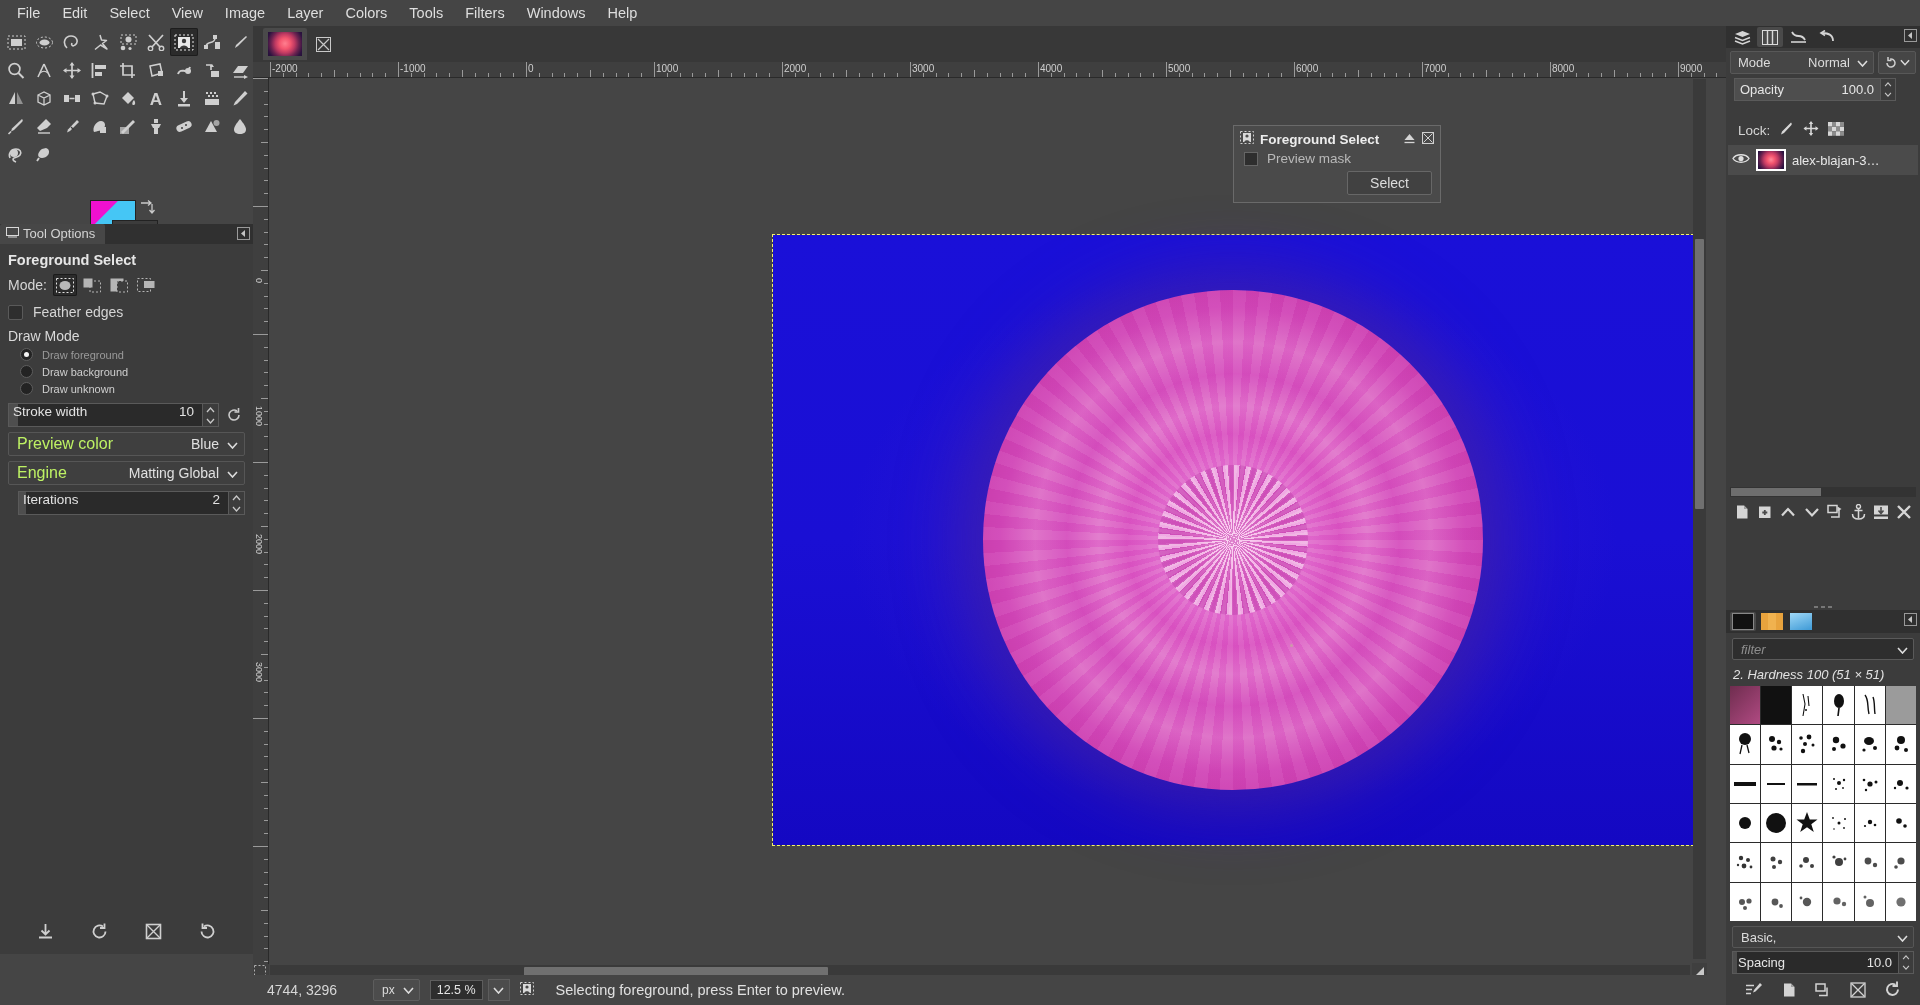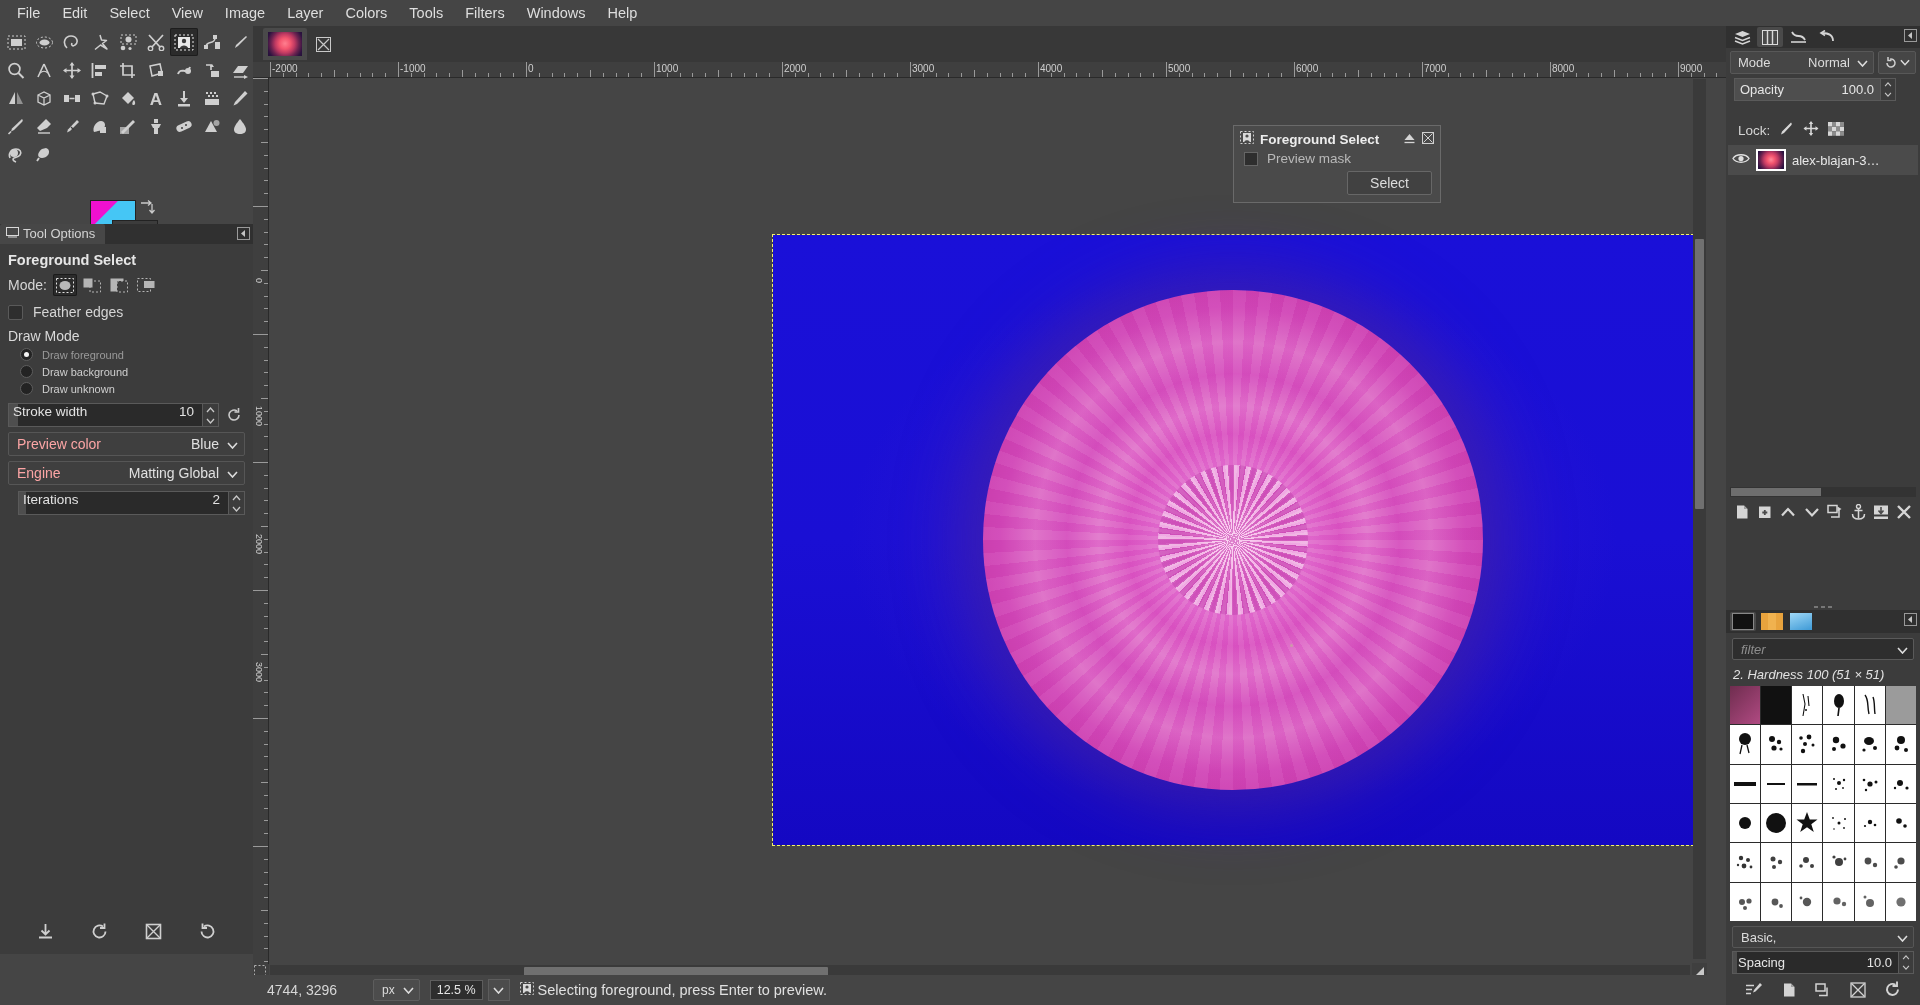--- a/index.html
+++ b/index.html
@@ -106,21 +106,21 @@
     width:16px; background:#3c3c3c; border:1px solid #5a5a5a; border-left:none;
     display:flex; flex-direction:column; align-items:center; justify-content:space-around;
   }
   .resetbtn { width:22px; height:24px; display:flex;align-items:center;justify-content:center; margin-left:4px;}
 
   .combo {
     margin:5px 8px; height:24px; background:#3f3f3f; border:1px solid #565656;
     border-radius:2px; display:flex; align-items:center; justify-content:space-between;
     padding:0 6px 0 8px;
   }
-  .combo .cl { font-size:14px; color:#fca5a5; }
+  .combo .cl { font-size:16px; color:#bef264; }
   .combo .cr { display:flex; align-items:center; gap:8px; font-size:14px; color:#e0e0e0; }
 
   .to-bottombar {
     position:absolute; left:0; bottom:0; width:253px; height:42px;
     background:#3c3c3c; display:flex; align-items:center;
     justify-content:space-around; padding:0 18px;
   }
 
   
   .canvasdock { position:absolute; left:253px; top:26px; width:1473px; height:979px; background:#454545; }
@@ -219,21 +219,21 @@
   }
   .zoombox {
     height:22px; display:flex; align-items:center; gap:5px;
   }
   .zoomval {
     background:#2e2e2e;border:1px solid #5d5d5d; height:20px; display:flex;align-items:center;
     padding:0 6px; font-size:12.5px; color:#e4e4e4;
   }
   .zoomdrop { width:22px;height:22px;background:#4c4c4c;border:1px solid #5d5d5d;
               display:flex;align-items:center;justify-content:center;}
-  .statusmsg { font-size:14.5px; color:#e0e0e0; display:flex; align-items:center; gap:4px;}
+  .statusmsg { font-size:14.5px; color:#e0e0e0; display:flex; align-items:center; gap:22px;}
 
   
   .rightdock {
     position:absolute; right:0; top:26px; width:194px; height:979px; background:#3c3c3c;
   }
   .dock-tabbar {
     height:22px; background:#303030; display:flex; align-items:center; gap:2px; padding:0 3px;
     position:relative;
   }
   .dock-tab { width:26px;height:20px;display:flex;align-items:center;justify-content:center;border-radius:2px;}

